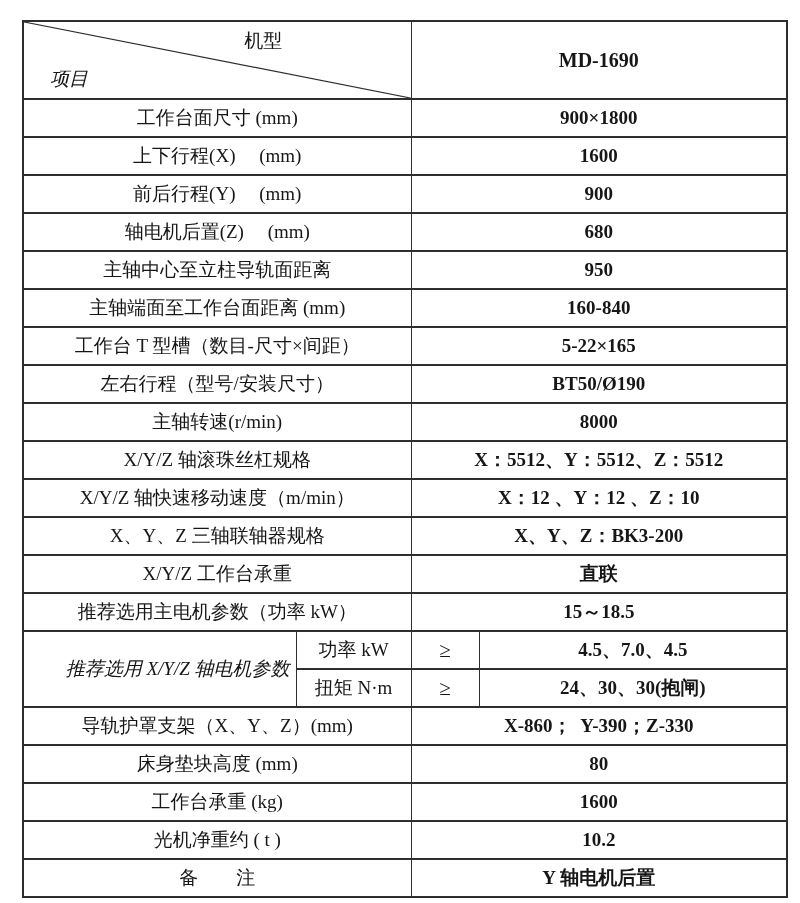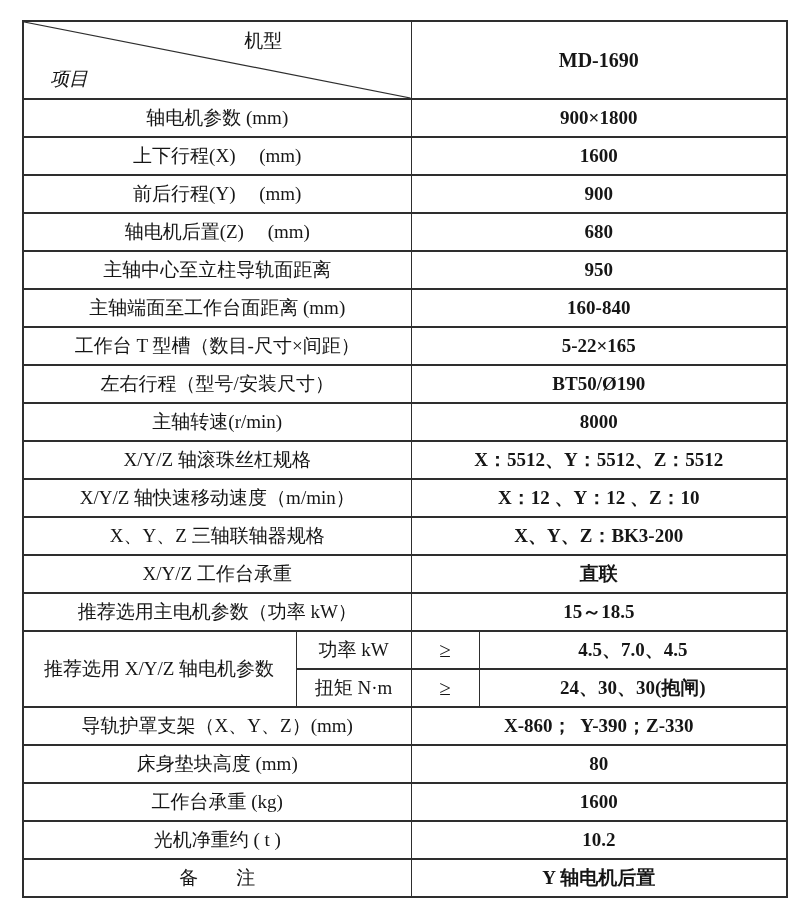--- a/index.html
+++ b/index.html
@@ -37,23 +37,24 @@
   }
   tr { height: 38px; }
   tr.header-row { height: 78px; }
   td.value, td.model-cell {
     font-weight: bold;
     white-space: pre-wrap;
   }
   td.model-cell { font-size: 20px; }
   td.op { font-size: 21px; padding: 0 2px; }
   td.merge-label {
-    text-align: left;
-    padding-left: 20px;
+    text-align: right;
+    padding-left: 8px;
     white-space: nowrap;
+    font-style: italic;
   }
   td.diag-cell {
     position: relative;
     padding: 0;
   }
   .diag-svg {
     position: absolute;
     left: 0; top: 0;
     width: 100%; height: 100%;
     display: block;
@@ -90,21 +91,21 @@
         <svg class="diag-svg" viewBox="0 0 100 100" preserveAspectRatio="none">
           <line x1="0" y1="0" x2="100" y2="100" stroke="#2e2e2e" stroke-width="1.2" vector-effect="non-scaling-stroke"></line>
         </svg>
         <span class="diag-top">机型</span>
         <span class="diag-bottom">项目</span>
       </td>
       <td colspan="2" class="model-cell">MD-1690</td>
     </tr>
 
     <tr>
-      <td colspan="2" class="label">轴电机参数  (mm)</td>
+      <td colspan="2" class="label">工作台面尺寸  (mm)</td>
       <td colspan="2" class="value">900×1800</td>
     </tr>
     <tr>
       <td colspan="2" class="label">上下行程(X)　 (mm)</td>
       <td colspan="2" class="value">1600</td>
     </tr>
     <tr>
       <td colspan="2" class="label">前后行程(Y)　 (mm)</td>
       <td colspan="2" class="value">900</td>
     </tr>

